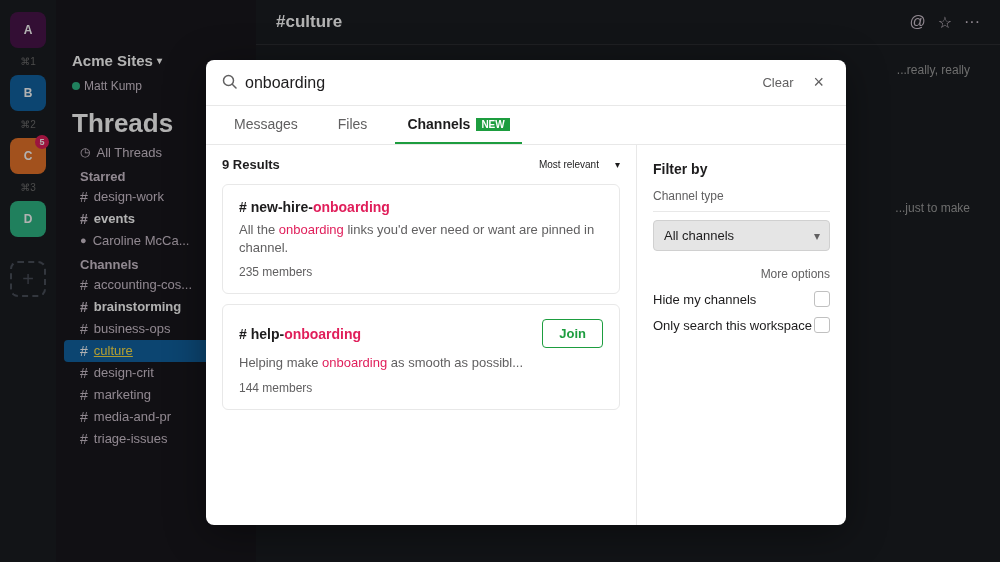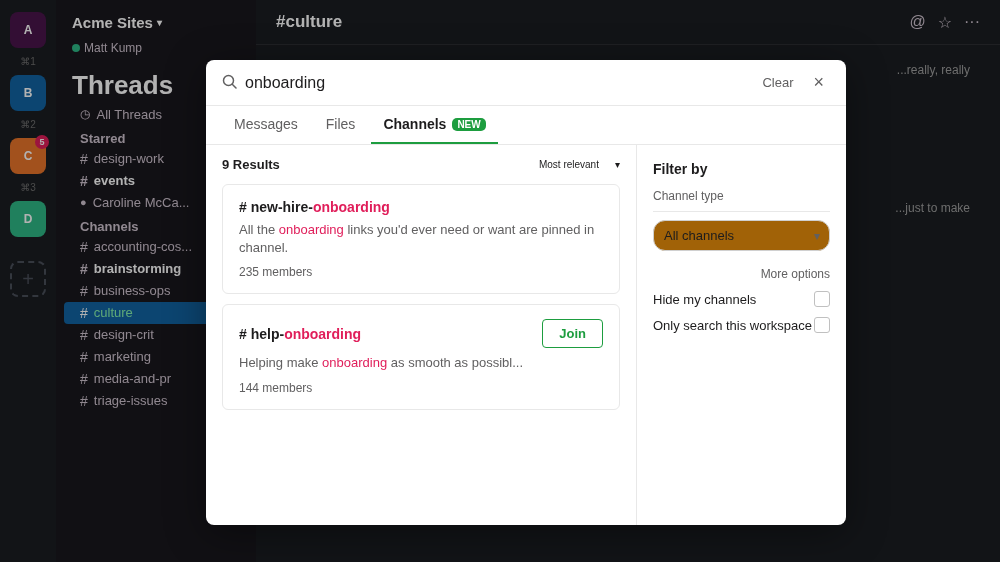--- a/index.html
+++ b/index.html
@@ -87,20 +87,21 @@
       flex-shrink: 0;
       padding: 0;
       overflow: hidden;
     }
 
     .sidebar-header {
       padding: 14px 12px 8px 16px;
       display: flex;
       align-items: center;
       justify-content: space-between;
+      margin-top: 38px;
     }
 
     .workspace-name {
       font-size: 15px;
       font-weight: 700;
       color: white;
       display: flex;
       align-items: center;
       gap: 4px;
     }
@@ -260,21 +261,21 @@
       background: none;
       border: none;
       padding: 2px 6px;
     }
 
     
     .search-tabs {
       display: flex;
       padding: 0 16px;
       border-bottom: 1px solid #e8e8e8;
-      gap: 4px;
+      gap: 16px;
     }
 
     .search-tab {
       padding: 10px 12px;
       font-size: 14px;
       color: #616061;
       cursor: pointer;
       border-bottom: 2px solid transparent;
       display: flex;
       align-items: center;
@@ -286,21 +287,21 @@
       border-bottom: 2px solid #1d9d3f;
       font-weight: 600;
     }
 
     .new-badge {
       background: #1d9d3f;
       color: white;
       font-size: 10px;
       font-weight: 700;
       padding: 1px 5px;
-      border-radius: 5px;
+      border-radius: 0;
     }
 
     
     .search-body {
       display: flex;
       height: 380px;
     }
 
     .results-panel {
       flex: 1;
@@ -413,25 +414,25 @@
 
     .channel-type-select-wrap {
       position: relative;
       margin-bottom: 16px;
     }
 
     .channel-type-select-wrap select {
       width: 100%;
       padding: 7px 10px;
       border: 1px solid #d0d0d0;
-      border-radius: 12px;
+      border-radius: 4px;
       font-size: 13px;
       color: #1d1c1d;
       appearance: none;
-      background: #a16207;
+      background: #e5e5e5;
       cursor: pointer;
     }
 
     .select-chevron {
       position: absolute;
       right: 10px;
       top: 50%;
       transform: translateY(-50%);
       color: #616061;
       pointer-events: none;
@@ -542,21 +543,21 @@
     <div class="sidebar-item bold">
       <span class="hash-icon">#</span>
       <span>brainstorming</span>
     </div>
     <div class="sidebar-item">
       <span class="hash-icon">#</span>
       <span>business-ops</span>
     </div>
     <div class="sidebar-item active">
       <span class="hash-icon" style="color:white;">#</span>
-      <span style="color:#86efac;">culture</span>
+      <span style="color:#fde047;text-decoration:underline;">culture</span>
     </div>
     <div class="sidebar-item">
       <span class="hash-icon">#</span>
       <span>design-crit</span>
     </div>
     <div class="sidebar-item">
       <span class="hash-icon">#</span>
       <span>marketing</span>
     </div>
     <div class="sidebar-item">

